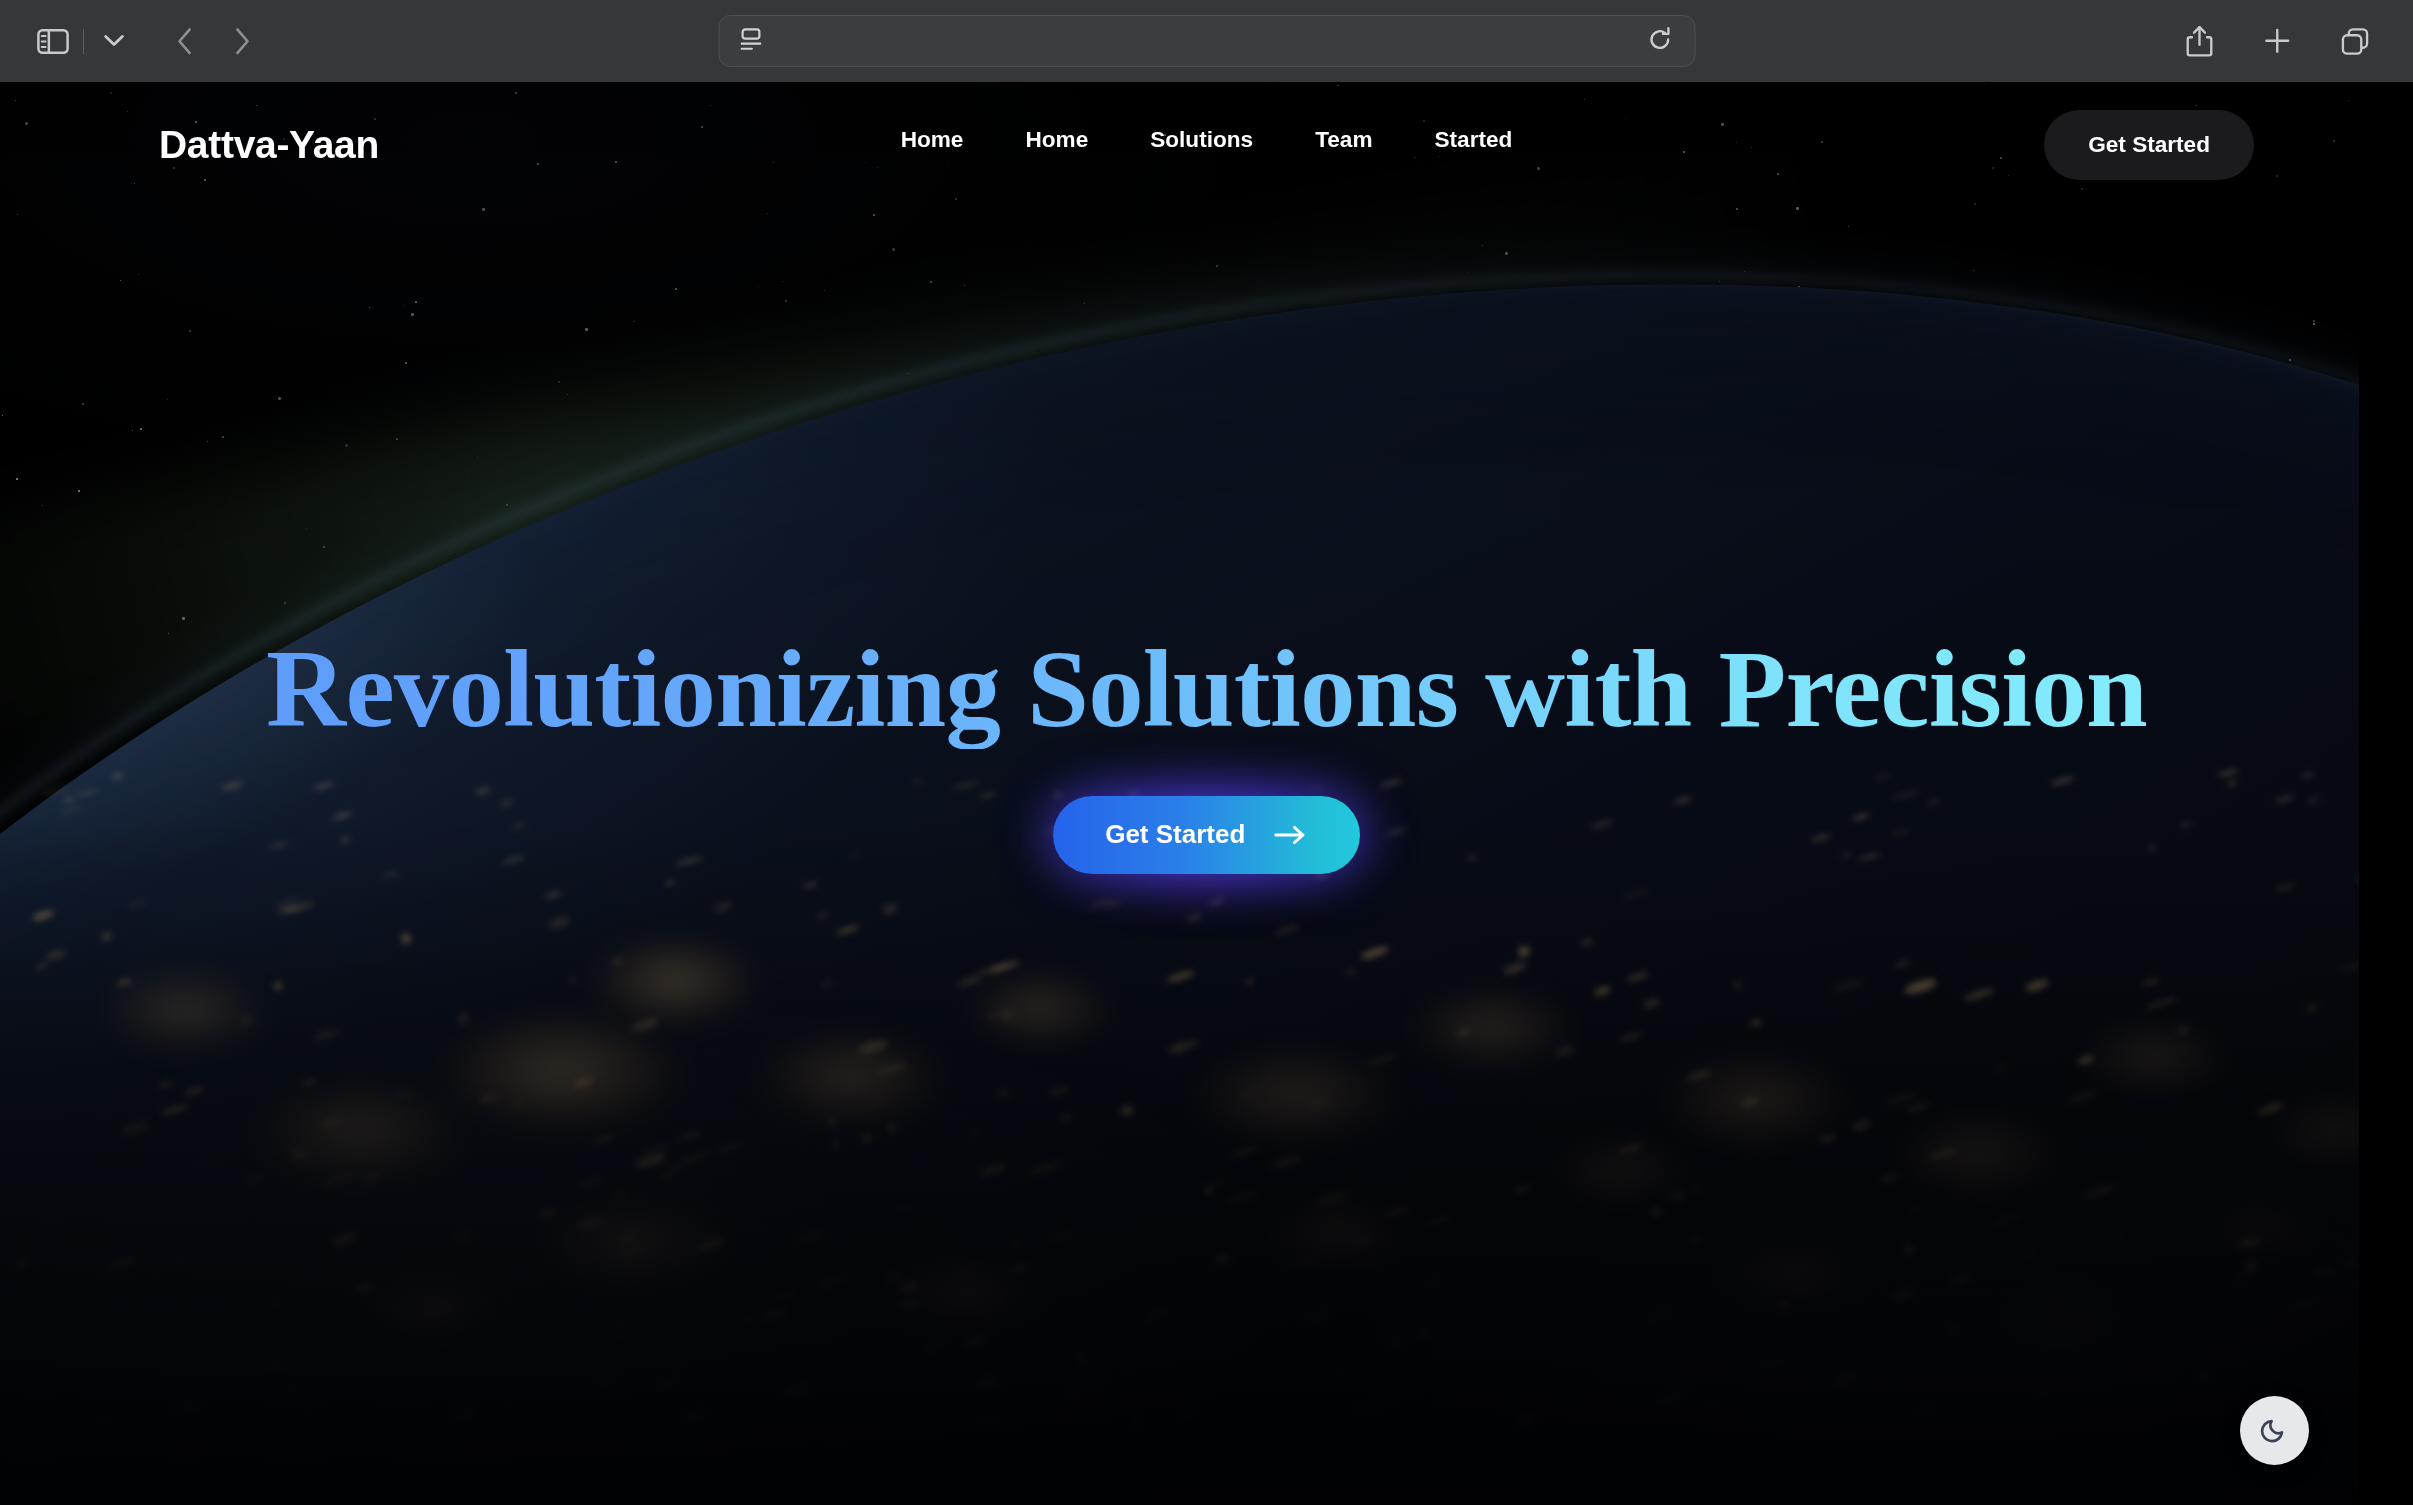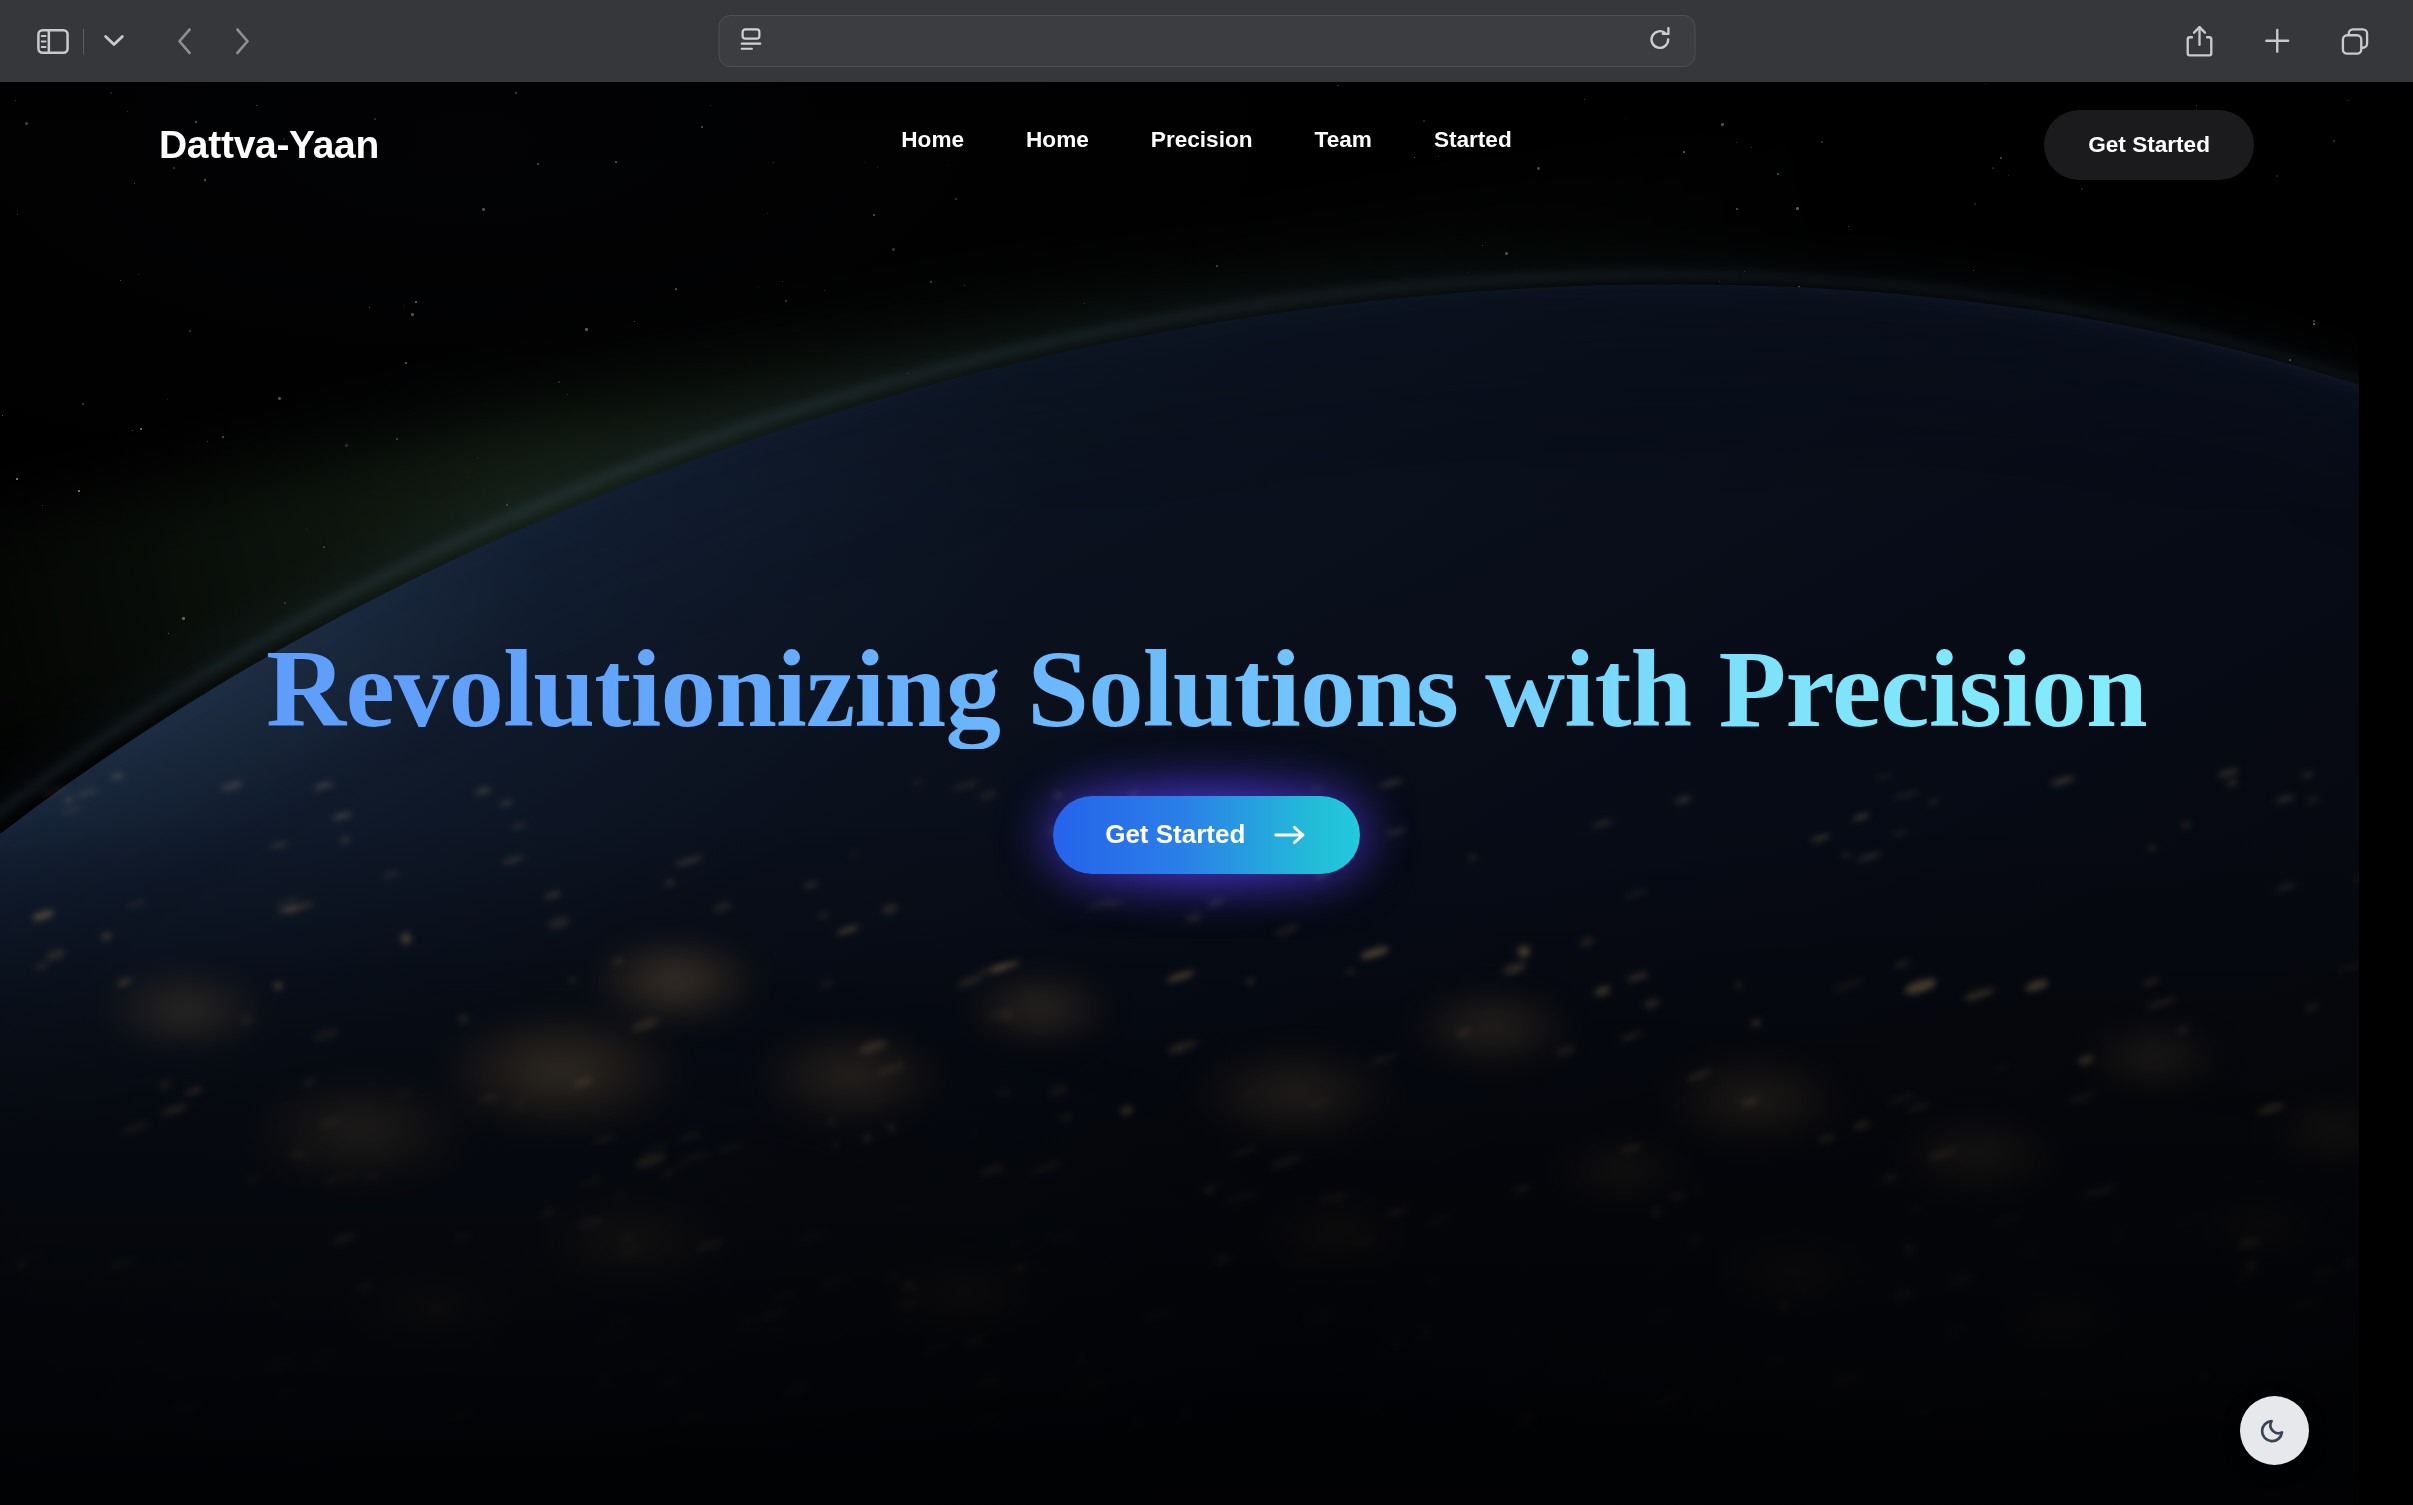--- a/index.html
+++ b/index.html
@@ -860,21 +860,21 @@
     <div class="veil"></div>
     <div class="scrim"></div>
   </div>
 
   <header class="site-header">
     <div class="logo">Dattva-Yaan</div>
 
     <nav class="nav">
       <a class="nav-link">Home</a>
       <a class="nav-link">Home</a>
-      <a class="nav-link">Precision</a>
+      <a class="nav-link">Solutions</a>
       <a class="nav-link">Team</a>
       <a class="nav-link">Started</a>
     </nav>
 
     <button class="header-cta">Get Started</button>
   </header>
 
   <section class="hero">
     <h1 class="hero-title">Revolutionizing Solutions with Precision</h1>
 

